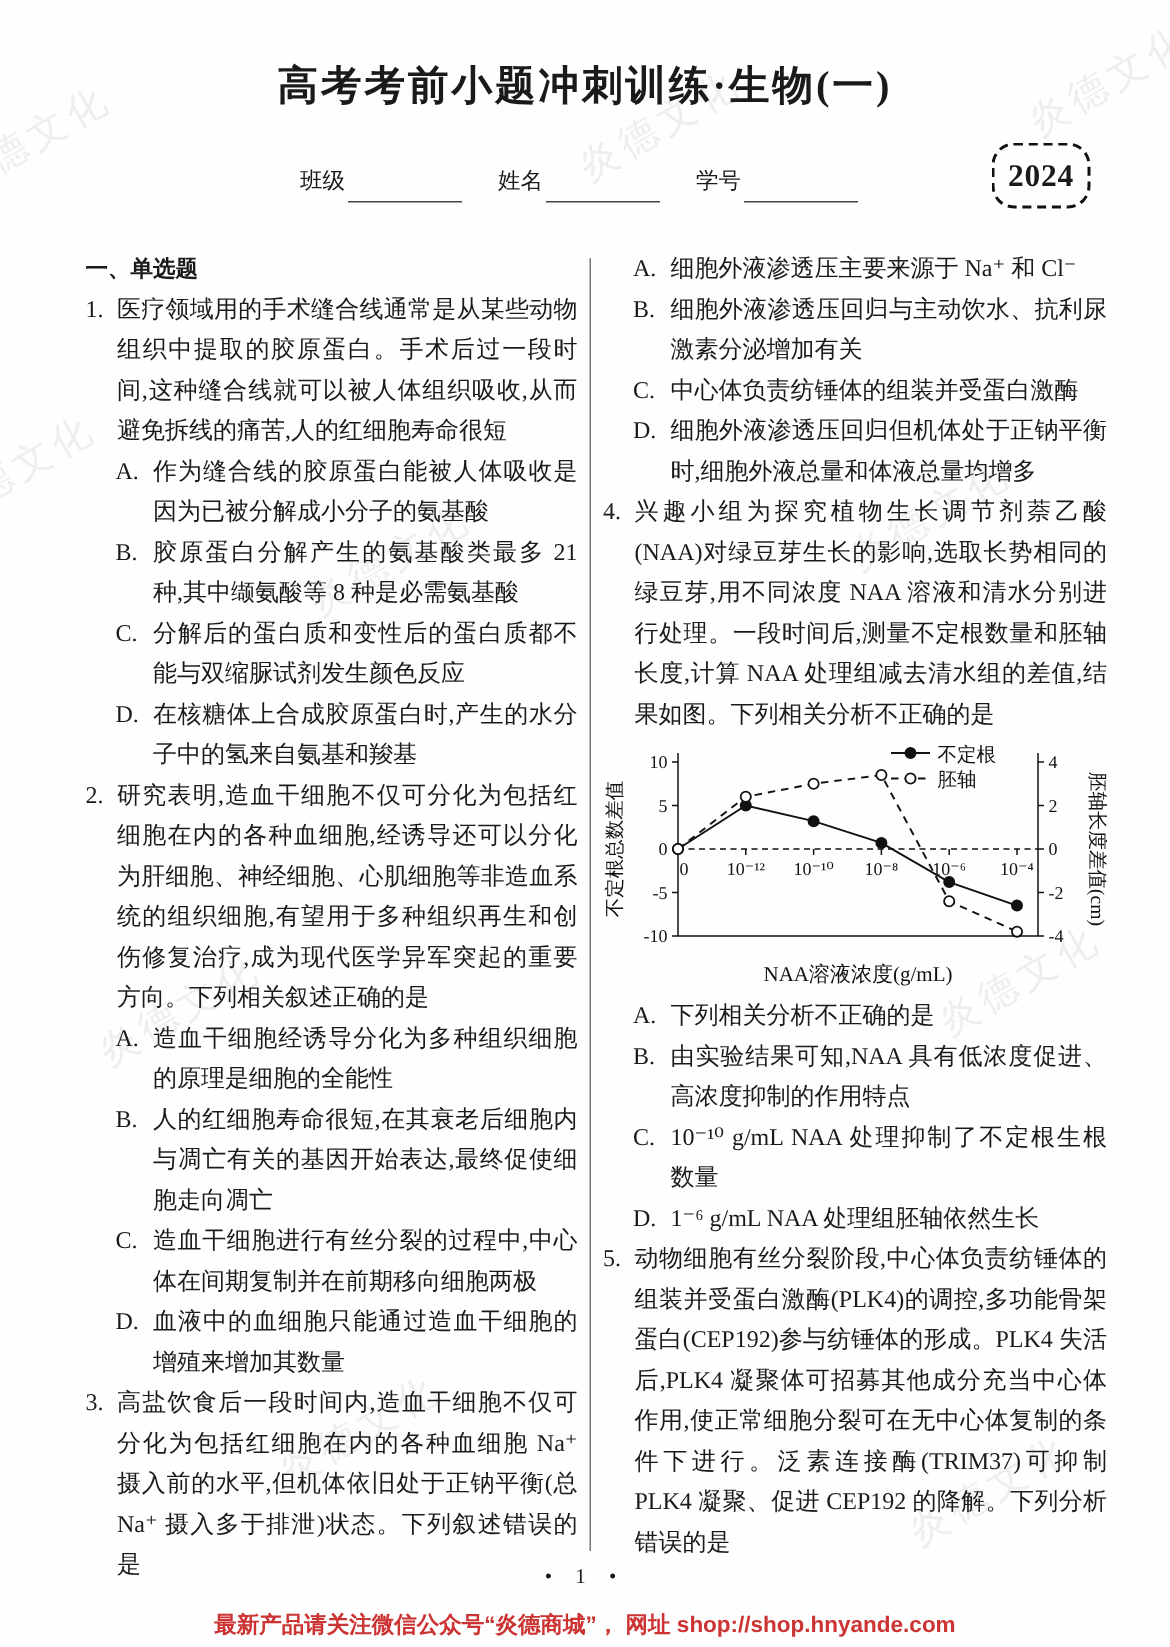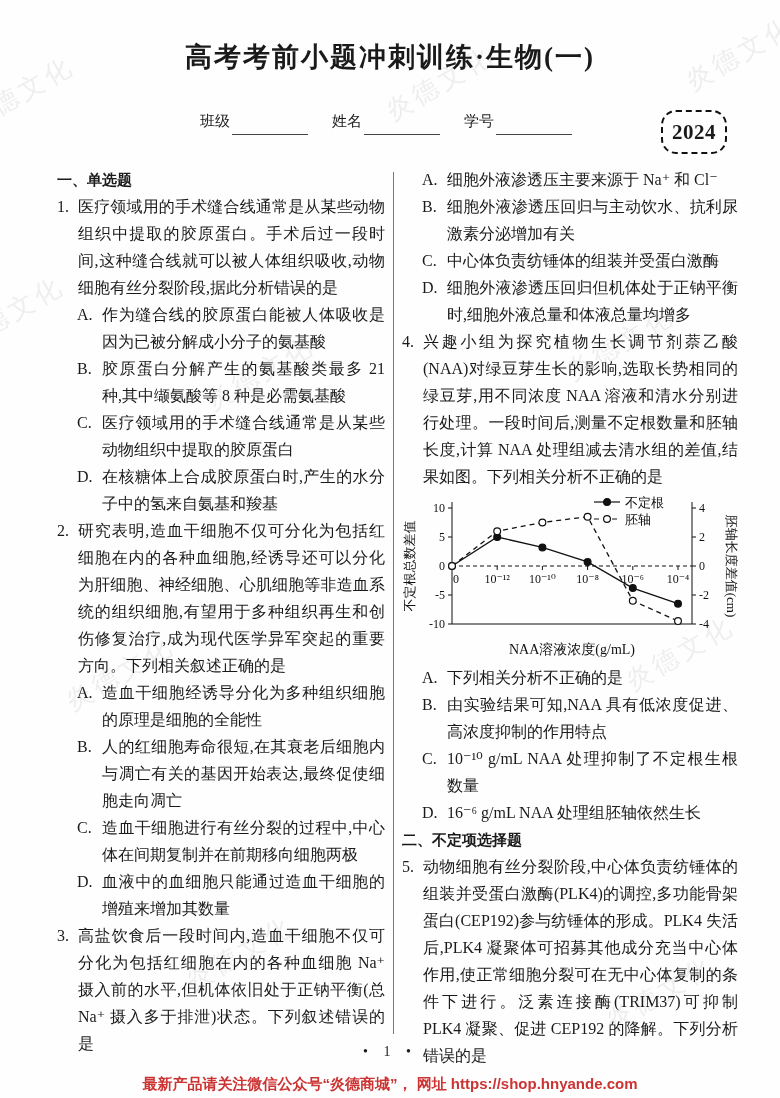--- a/index.html
+++ b/index.html
@@ -9,21 +9,21 @@
   
   .wm{position:absolute;color:rgba(100,100,100,0.10);font-size:26px;letter-spacing:4px;
       transform:rotate(-30deg);white-space:nowrap;pointer-events:none;
       font-family:"Liberation Serif","DejaVu Serif",serif;}
   
   .hdr-title{position:absolute;top:40px;left:0;width:100%;text-align:center;
       font-size:27px;font-weight:bold;letter-spacing:2px;line-height:34px;}
   .fields{position:absolute;top:108px;left:200px;display:flex;gap:24px;font-size:15px;}
   .field{display:flex;align-items:flex-end;text-align:right;}
   .blank{display:inline-block;width:76px;border-bottom:1px solid #444;height:16px;margin-left:2px;}
-  .badge{position:absolute;left:661px;top:110px;width:62px;height:40px;
+  .badge{position:absolute;left:661px;top:95px;width:62px;height:40px;
       border:2.5px dashed #111;border-radius:15px;display:flex;align-items:center;justify-content:center;
       font-size:21px;font-weight:bold;letter-spacing:0.5px;}
   
   .col{position:absolute;top:166px;text-align:justify;}
   .col-left{left:57px;width:328px;}
   .col-right{left:402px;width:336px;}
   .divider{position:absolute;left:393px;top:172px;width:1px;height:862px;background:#777;}
   .section-title{font-family:"Liberation Sans","DejaVu Sans",sans-serif;
       font-weight:bold;font-size:15px;}
   .q{display:flex;}
@@ -76,33 +76,33 @@
 
   <div class="badge">2024</div>
 
   <div class="divider"></div>
 
   <div class="col col-left">
     <div class="section-title">一、单选题</div>
 
     <div class="q">
       <span class="q-num">1.</span>
-      <span class="q-stem">医疗领域用的手术缝合线通常是从某些动物组织中提取的胶原蛋白。手术后过一段时间,这种缝合线就可以被人体组织吸收,动物细胞有丝分裂阶段,据此分析错误的是</span>
+      <span class="q-stem">医疗领域用的手术缝合线通常是从某些动物组织中提取的胶原蛋白。手术后过一段时间,这种缝合线就可以被人体组织吸收,从而避免拆线的痛苦,人的红细胞寿命很短</span>
     </div>
     <div class="opt">
       <span class="opt-label">A.</span>
       <span class="opt-text">作为缝合线的胶原蛋白能被人体吸收是因为已被分解成小分子的氨基酸</span>
     </div>
     <div class="opt">
       <span class="opt-label">B.</span>
       <span class="opt-text">胶原蛋白分解产生的氨基酸类最多 21 种,其中缬氨酸等 8 种是必需氨基酸</span>
     </div>
     <div class="opt">
       <span class="opt-label">C.</span>
-      <span class="opt-text">医疗领域用的手术缝合线通常是从某些动物组织中提取的胶原蛋白</span>
+      <span class="opt-text">分解后的蛋白质和变性后的蛋白质都不能与双缩脲试剂发生颜色反应</span>
     </div>
     <div class="opt">
       <span class="opt-label">D.</span>
       <span class="opt-text">在核糖体上合成胶原蛋白时,产生的水分子中的氢来自氨基和羧基</span>
     </div>
 
     <div class="q">
       <span class="q-num">2.</span>
       <span class="q-stem">研究表明,造血干细胞不仅可分化为包括红细胞在内的各种血细胞,经诱导还可以分化为肝细胞、神经细胞、心肌细胞等非造血系统的组织细胞,有望用于多种组织再生和创伤修复治疗,成为现代医学异军突起的重要方向。下列相关叙述正确的是</span>
     </div>
@@ -221,26 +221,25 @@
     <div class="opt">
       <span class="opt-label">B.</span>
       <span class="opt-text">由实验结果可知,NAA 具有低浓度促进、高浓度抑制的作用特点</span>
     </div>
     <div class="opt">
       <span class="opt-label">C.</span>
       <span class="opt-text">10⁻¹⁰ g/mL NAA 处理抑制了不定根生根数量</span>
     </div>
     <div class="opt">
       <span class="opt-label">D.</span>
-      <span class="opt-text">16⁻⁶ g/mL NAA 处理组胚轴依然生长</span>
-    </div>
-
-    <div class="section-title">二、不定项选择题</div>
+      <span class="opt-text">1⁻⁶ g/mL NAA 处理组胚轴依然生长</span>
+    </div>
+
 
     <div class="q">
       <span class="q-num">5.</span>
       <span class="q-stem">动物细胞有丝分裂阶段,中心体负责纺锤体的组装并受蛋白激酶(PLK4)的调控,多功能骨架蛋白(CEP192)参与纺锤体的形成。PLK4 失活后,PLK4 凝聚体可招募其他成分充当中心体作用,使正常细胞分裂可在无中心体复制的条件下进行。泛素连接酶(TRIM37)可抑制 PLK4 凝聚、促进 CEP192 的降解。下列分析错误的是</span>
     </div>
   </div>
 
   <div class="page-num">•  1  •</div>
-  <div class="promo" id="promo" style="color: rgb(204, 51, 51);">最新产品请关注微信公众号“炎德商城”， 网址 https://shop.hnyande.com</div>
+  <div class="promo" id="promo" style="color: rgb(204, 51, 51);">最新产品请关注微信公众号“炎德商城”， 网址 shop://shop.hnyande.com</div>
 </div>
 
 </body></html>

